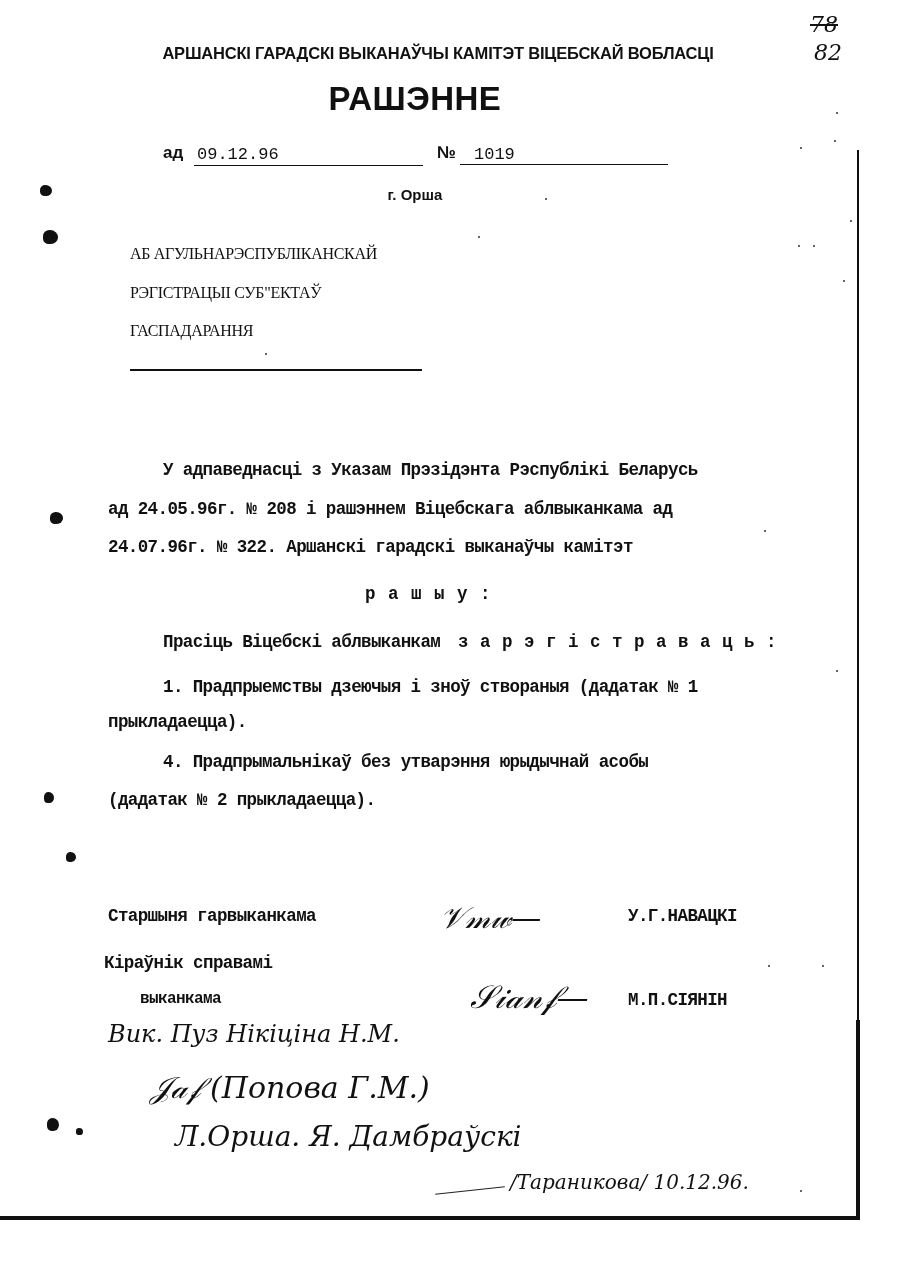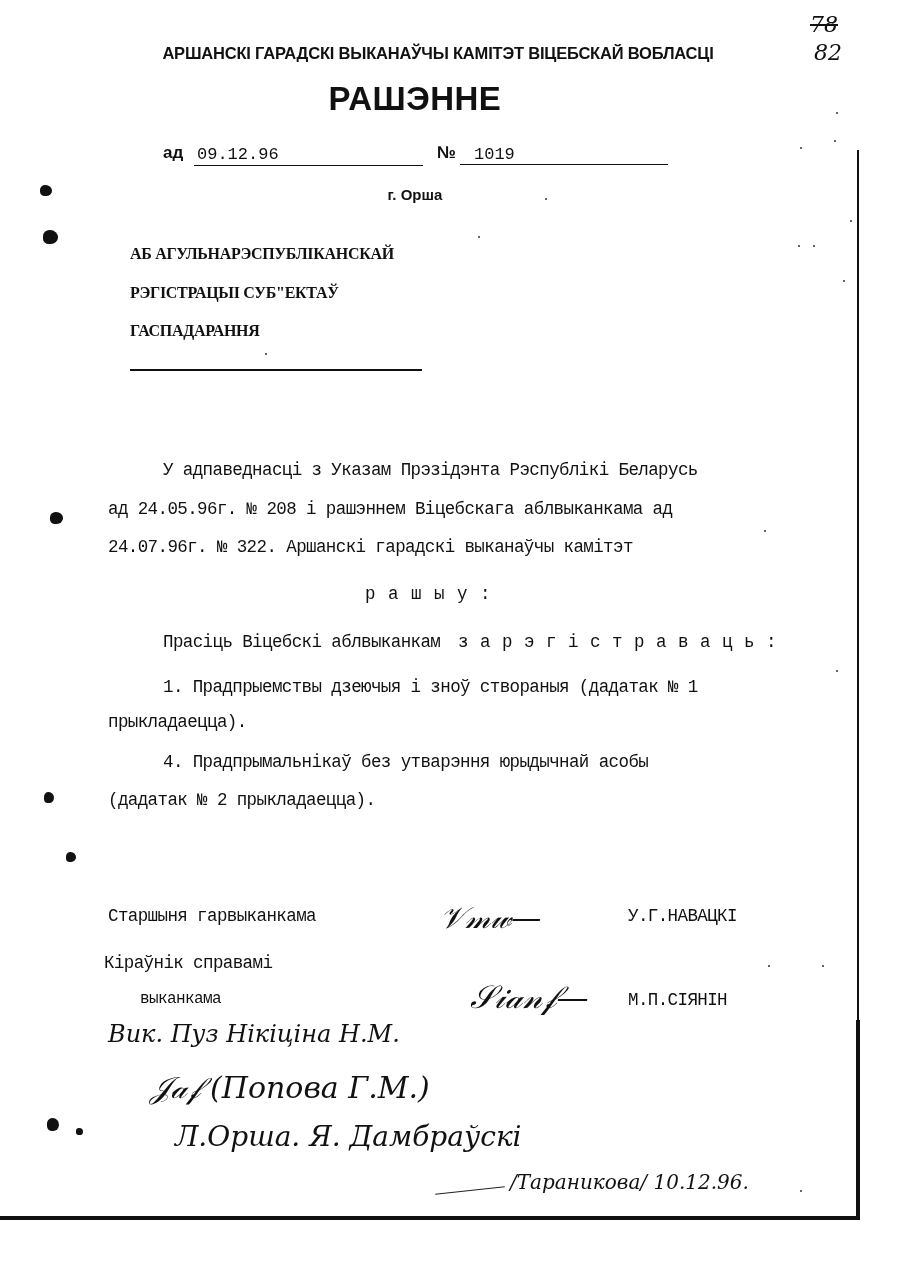--- a/index.html
+++ b/index.html
@@ -21,26 +21,26 @@
       left:0; width:830px; top:80px; text-align:center;
       font-size:33px; font-weight:bold; letter-spacing:0.5px;
     }
     .date-label { left:163px; top:143px; font-size:17px; font-weight:bold; }
     .date-value { left:194px; top:145px; width:226px; border-bottom:1.5px solid #111; font-size:17px; padding-left:3px; height:20px; }
     .num-label { left:437px; top:143px; font-size:17px; font-weight:bold; }
     .num-value { left:460px; top:145px; width:208px; border-bottom:1.5px solid #111; font-size:17px; padding-left:14px; height:20px; box-sizing:border-box; }
     .city { left:0; width:830px; top:186px; text-align:center; font-size:15px; font-weight:bold; }
 
     .subject-line {
-      left:130px; font-size:16px; font-weight:bold; letter-spacing:-0.3px;
+      left:130px; font-size:16px; font-weight:normal; letter-spacing:-0.3px;
       font-family:"Liberation Serif", serif; text-transform:uppercase;
     }
     .subject-rule { left:130px; top:369px; width:292px; border-top:2.5px solid #111; }
 
-    .body-line { font-size:17.5px; font-weight:normal; letter-spacing:-0.6px; }
+    .body-line { font-size:17.5px; font-weight:bold; letter-spacing:-0.6px; }
 
     .right-border { left:857px; top:150px; width:2px; height:1070px; background:#111; }
     .right-border.thick { left:856px; top:1020px; width:4px; height:200px; }
     .bottom-border { left:0; top:1216px; width:860px; height:4px; background:#111; }
 
     .blob { background:#111; border-radius:45% 55% 50% 40%; }
     .speck { width:2px; height:2px; background:#333; border-radius:50%; }
 
     .sig { color:#111; }
     .page-num { font-size:22px; }

